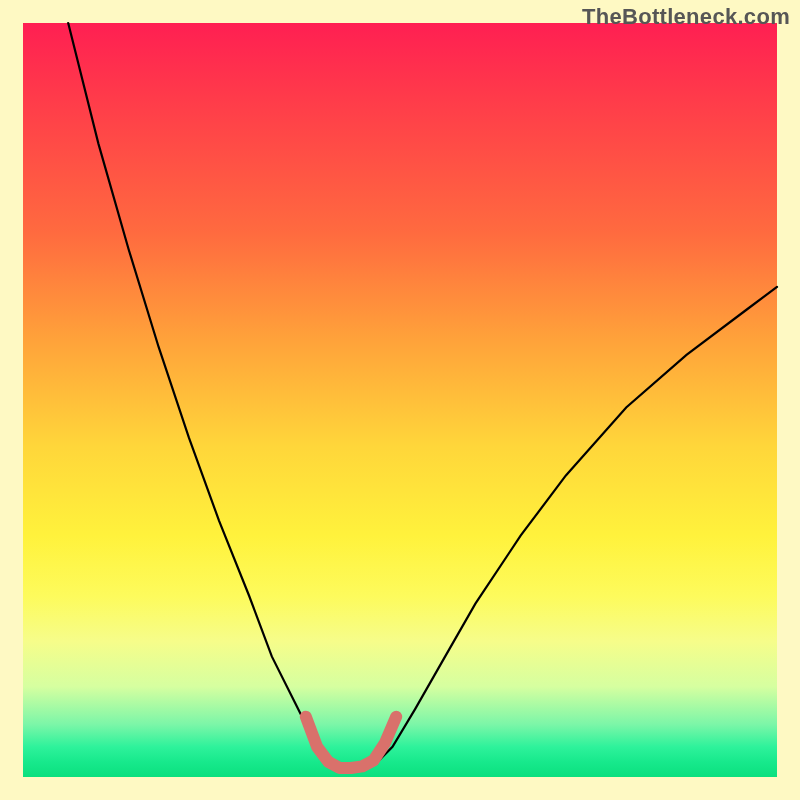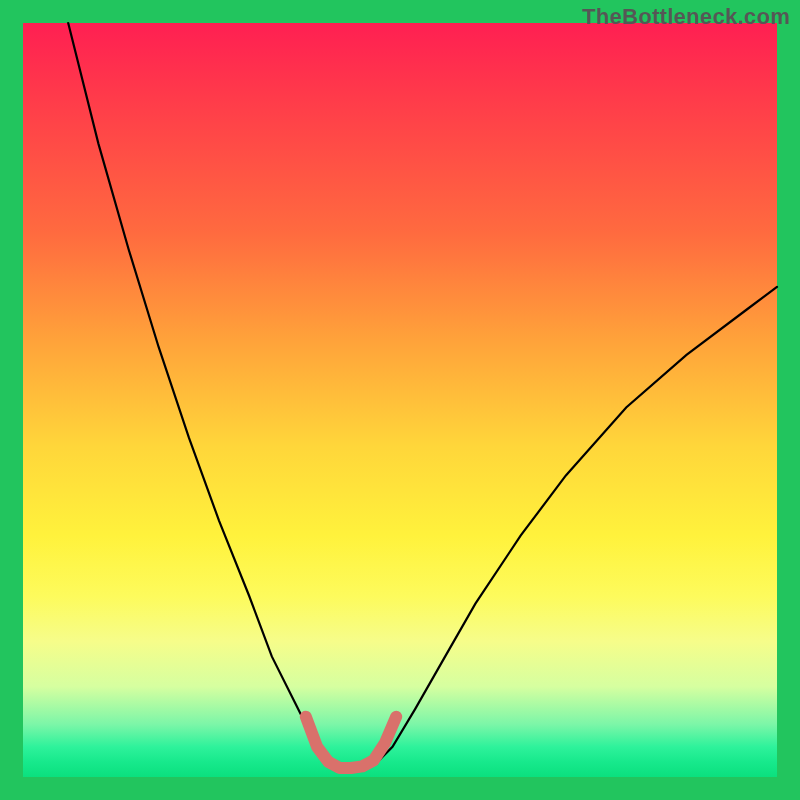--- a/index.html
+++ b/index.html
@@ -8,21 +8,21 @@
     width: 800px;
     height: 800px;
     background: #000;
     overflow: hidden;
     font-family: Arial, Helvetica, sans-serif;
   }
   .frame {
     position: relative;
     width: 800px;
     height: 800px;
-    background: #22c55e;
+    background: #fef9c3;
   }
   .plot-area {
     position: absolute;
     left: 23px;
     top: 23px;
     width: 754px;
     height: 754px;
     
     background: linear-gradient(
       to bottom,

